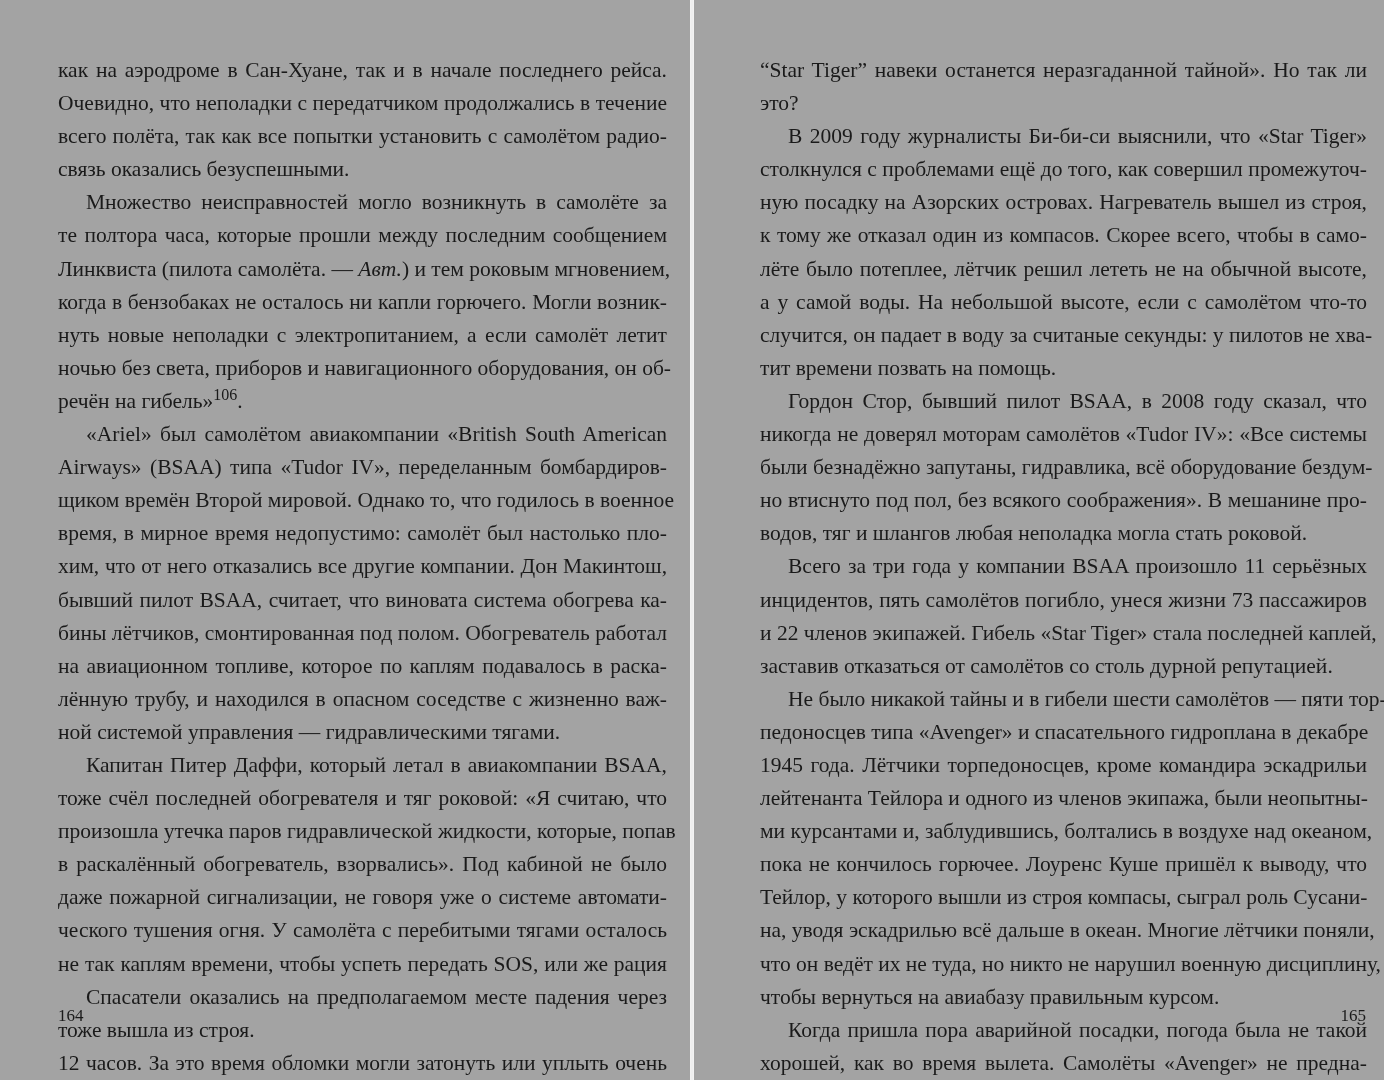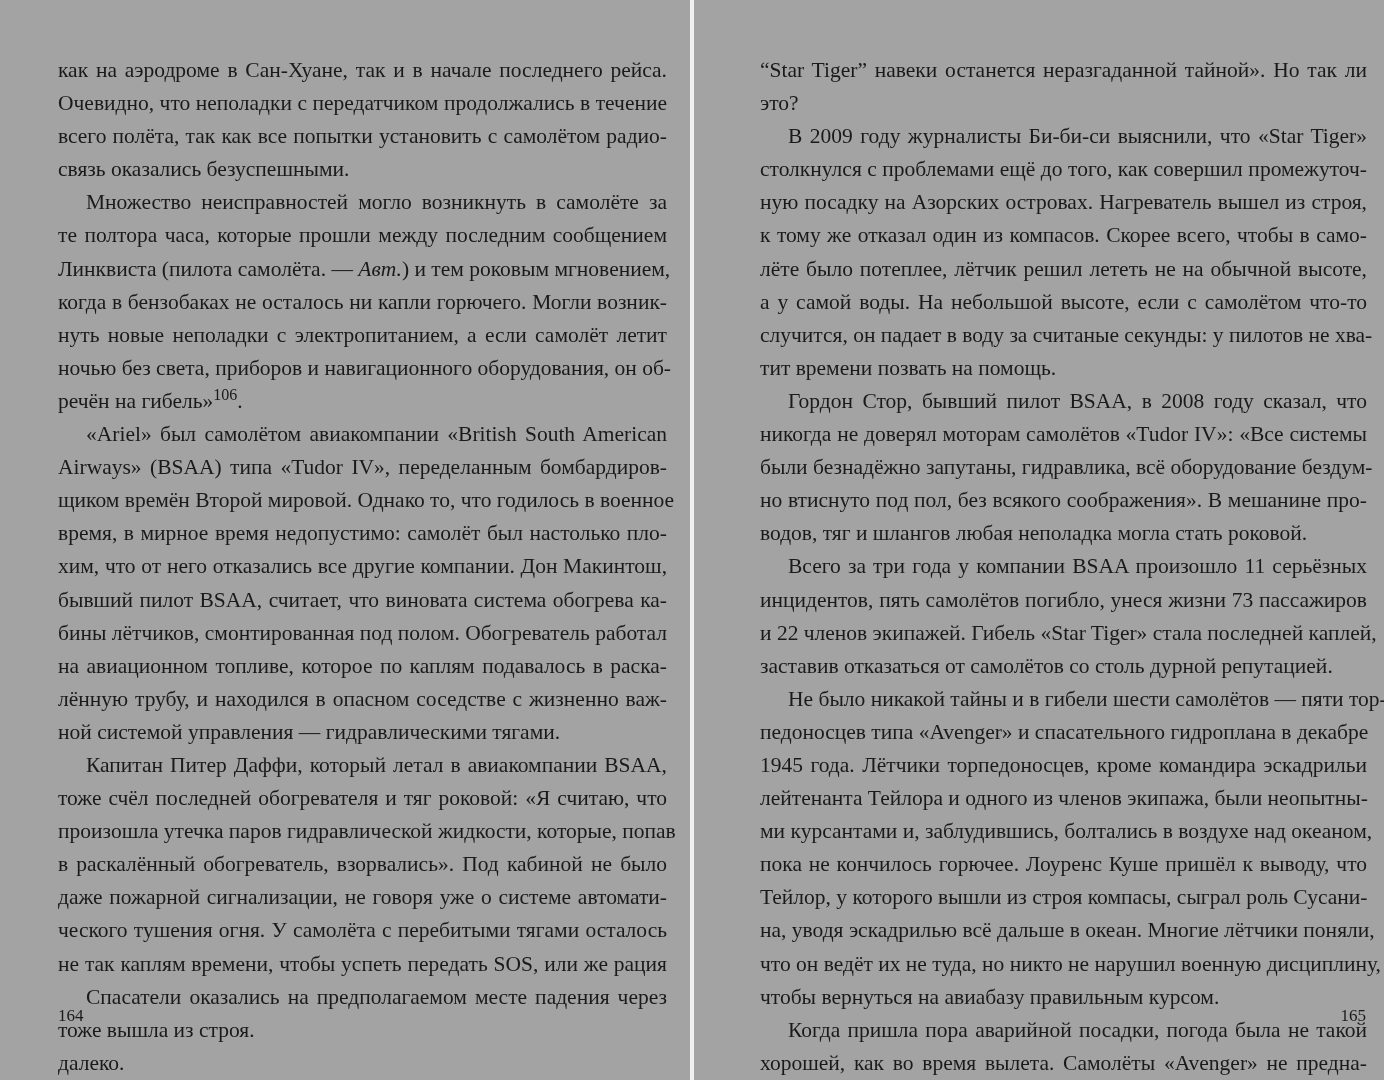--- a/index.html
+++ b/index.html
@@ -73,20 +73,21 @@
         <span class="line last">ной системой управления — гидравлическими тягами.</span>
         <span class="line indent">Капитан Питер Даффи, который летал в авиакомпании BSAA,</span>
         <span class="line">тоже счёл последней обогревателя и тяг роковой: «Я считаю, что</span>
         <span class="line">произошла утечка паров гидравлической жидкости, которые, попав</span>
         <span class="line">в раскалённый обогреватель, взорвались». Под кабиной не было</span>
         <span class="line">даже пожарной сигнализации, не говоря уже о системе автомати-</span>
         <span class="line">ческого тушения огня. У самолёта с перебитыми тягами осталось</span>
         <span class="line">не так каплям времени, чтобы успеть передать SOS, или же рация</span>
         <span class="line indent">Спасатели оказались на предполагаемом месте падения через</span>
         <span class="line last">тоже вышла из строя.</span>
+        <span class="line">12 часов. За это время обломки могли затонуть или уплыть очень</span>
         <span class="line last">далеко.</span>
       </div>
     <div class="pagenum">164</div>
   </div>
   <div class="gutter"></div>
   <div class="page right">
     <div class="text" id="right-text">
         <span class="line">“Star Tiger” навеки останется неразгаданной тайной». Но так ли</span>
         <span class="line last">это?</span>
         <span class="line indent">В 2009 году журналисты Би-би-си выяснили, что «Star Tiger»</span>

